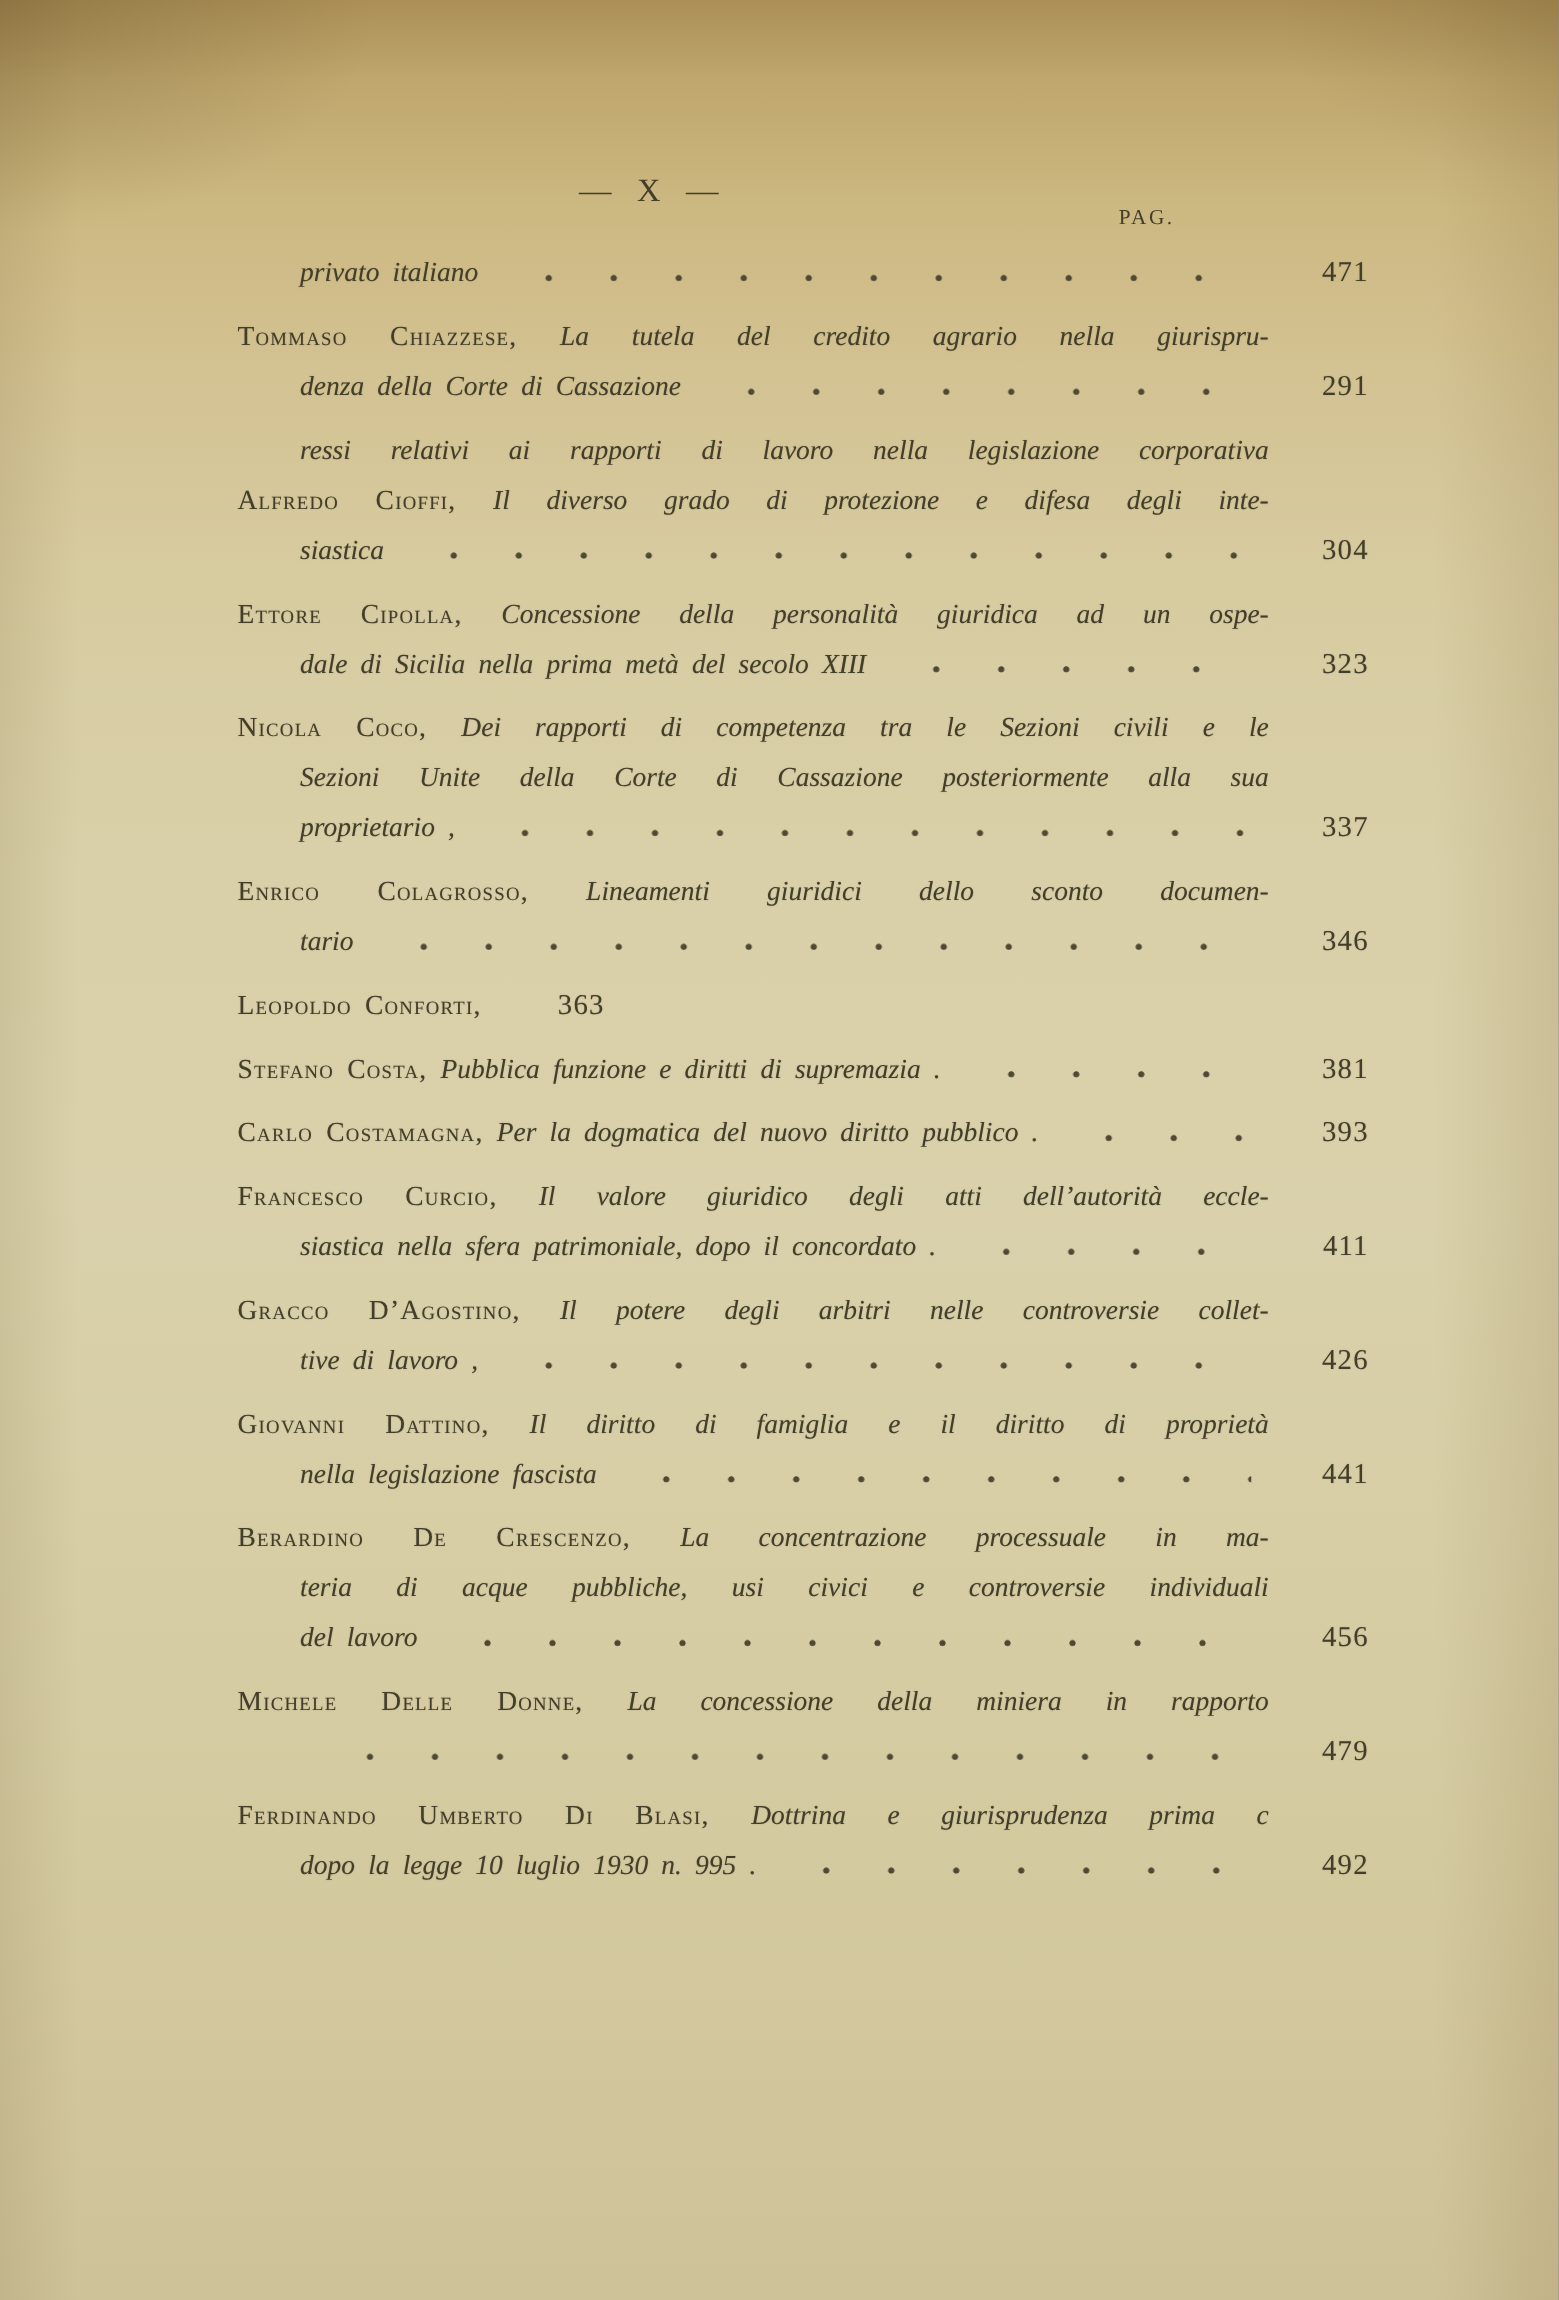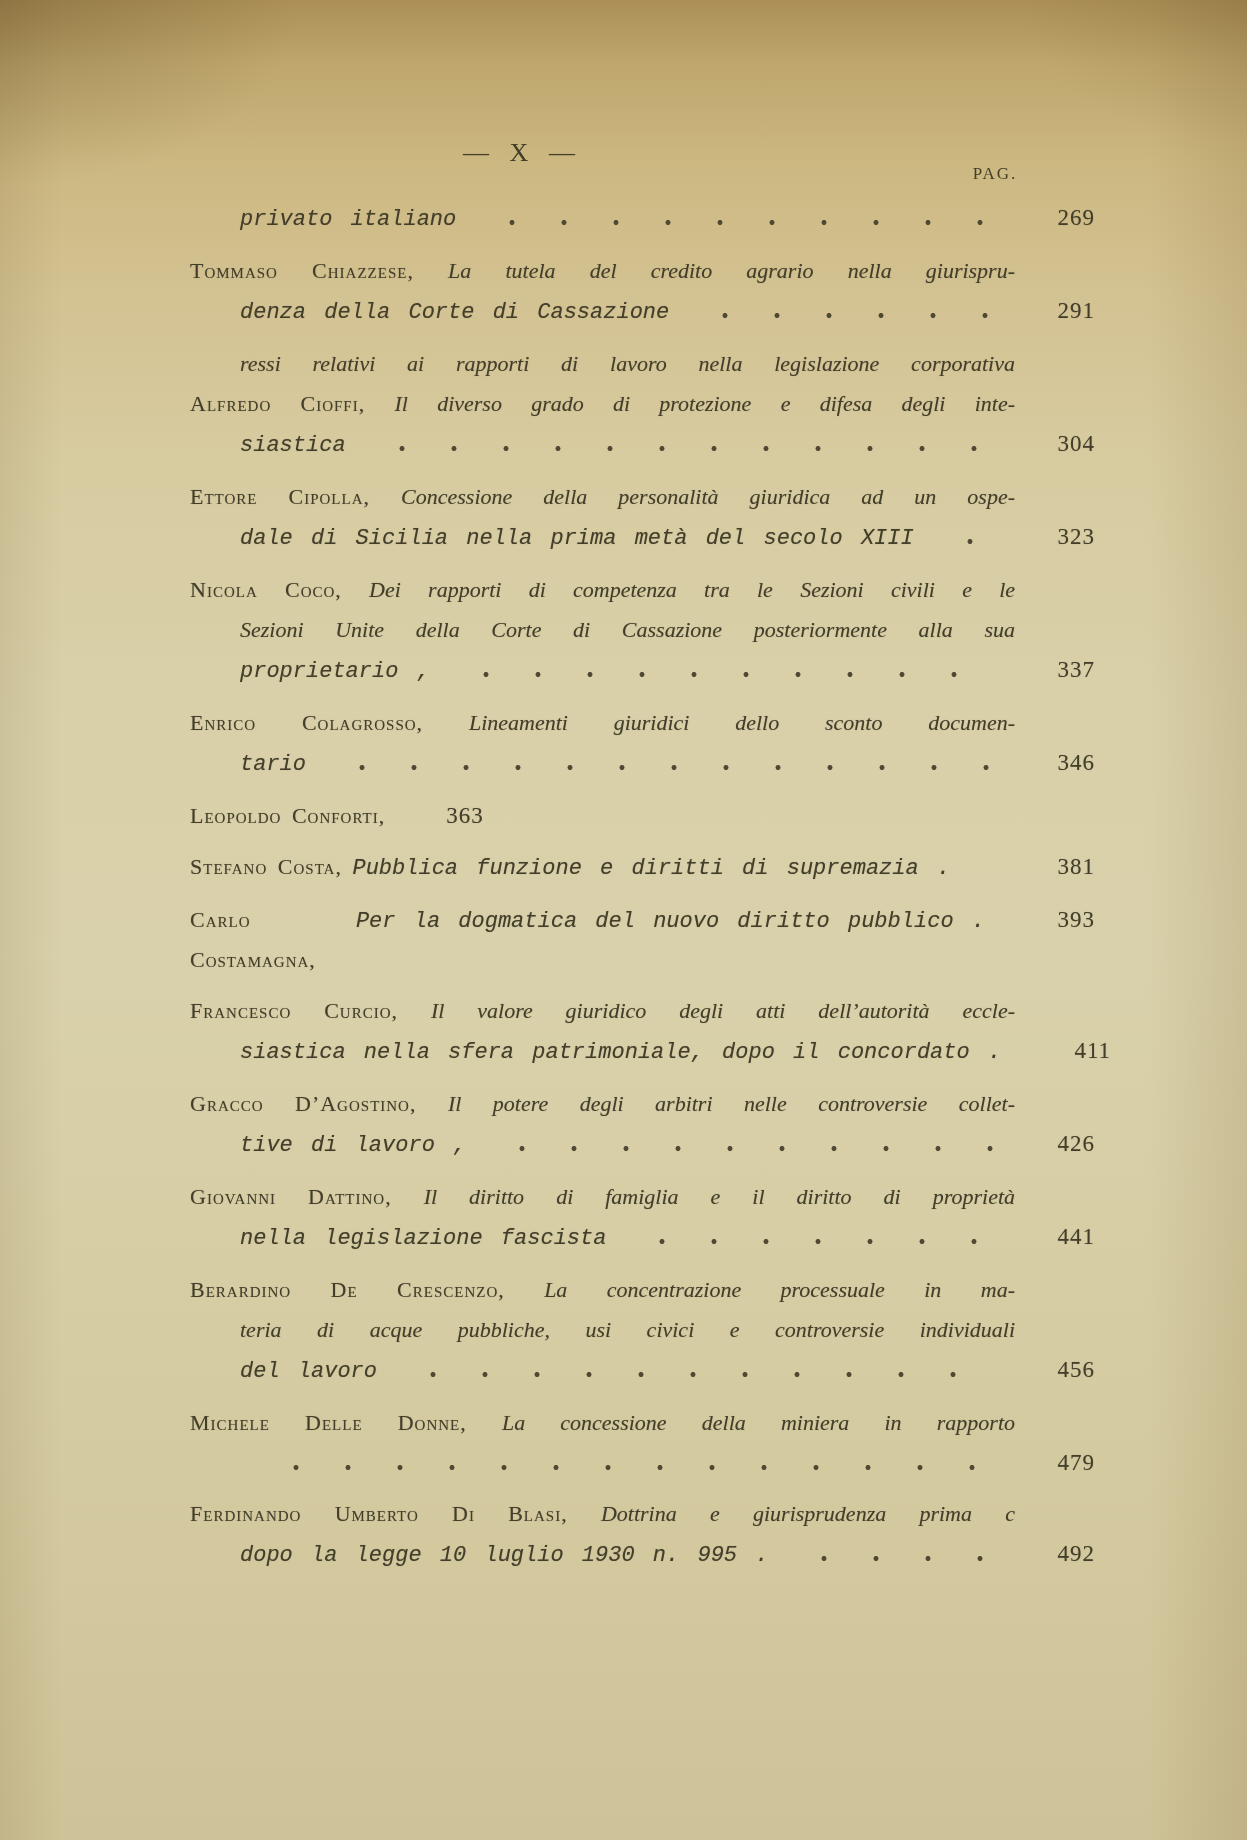--- a/index.html
+++ b/index.html
@@ -19,40 +19,40 @@
         #d7cba0 25%, #d9d0a9 38%, #d9d1ab 52%, #d7cea6 66%,
         #d4caa0 80%, #d1c59b 92%, #cec298 100%);
   }
   .hdr-x{
     position:absolute;top:138px;left:190px;width:660px;
     text-align:center;font-size:26px;letter-spacing:2px;word-spacing:10px;
     font-weight:normal;
   }
   .pag{
     position:absolute;top:164px;right:152px;width:200px;
-    text-align:center;font-size:17px;letter-spacing:2px;
+    text-align:left;font-size:17px;letter-spacing:2px;
   }
   .toc{position:absolute;top:198px;left:190px;width:905px;}
   .entry{margin-bottom:11px;}
   .line{
     font-size:22px;line-height:40px;font-style:italic;
     word-spacing:5px;
     text-shadow:0 0 1px rgba(67,62,42,0.35);
   }
   .line.justify{
     text-align:justify;text-align-last:justify;text-justify:inter-word;
     padding-right:80px;
   }
   .line.cont{padding-left:50px;}
   .author{
     font-style:normal;font-variant:small-caps;letter-spacing:1px;
     word-spacing:4px;
   }
   .final{display:flex;align-items:baseline;}
-  .final .ttl{white-space:nowrap;font-family:Liberation Mono, monospace;}
+  .final .ttl{white-space:nowrap;}
   .final .ttl.stretch{flex:1 1 auto;white-space:normal;text-align:justify;text-align-last:justify;padding-right:36px;}
   .leader{
     flex:1 1 auto;min-width:0;height:7px;
     margin:0 18px 0 16px;
     background-image:radial-gradient(circle, rgba(72,66,46,0.95) 2.2px, rgba(0,0,0,0) 2.8px);
     background-size:52px 7px;background-repeat:repeat-x;background-position:14px 1px;
   }
   .leader.hidden{visibility:hidden;margin:0;flex:0 0 12px;}
   .pagenum{
     flex:0 0 auto;width:76px;text-align:right;
@@ -64,21 +64,21 @@
 <body>
 
 <div class="sheet">
   <div class="hdr-x">— X —</div>
   <div class="pag">PAG.</div>
   <div class="toc">
       <div class="entry">
         <div class="line final cont">
           <span class="ttl">privato italiano</span>
           <span class="leader"></span>
-          <span class="pagenum">269</span>
+          <span class="pagenum">471</span>
         </div>
       </div>
       <div class="entry">
         <div class="line justify"><span class="author">Tommaso Chiazzese,</span> <span class="ttl">La tutela del credito agrario nella giurispru-</span></div>
         <div class="line final cont">
           <span class="ttl">denza della Corte di Cassazione</span>
           <span class="leader"></span>
           <span class="pagenum">291</span>
         </div>
       </div>

